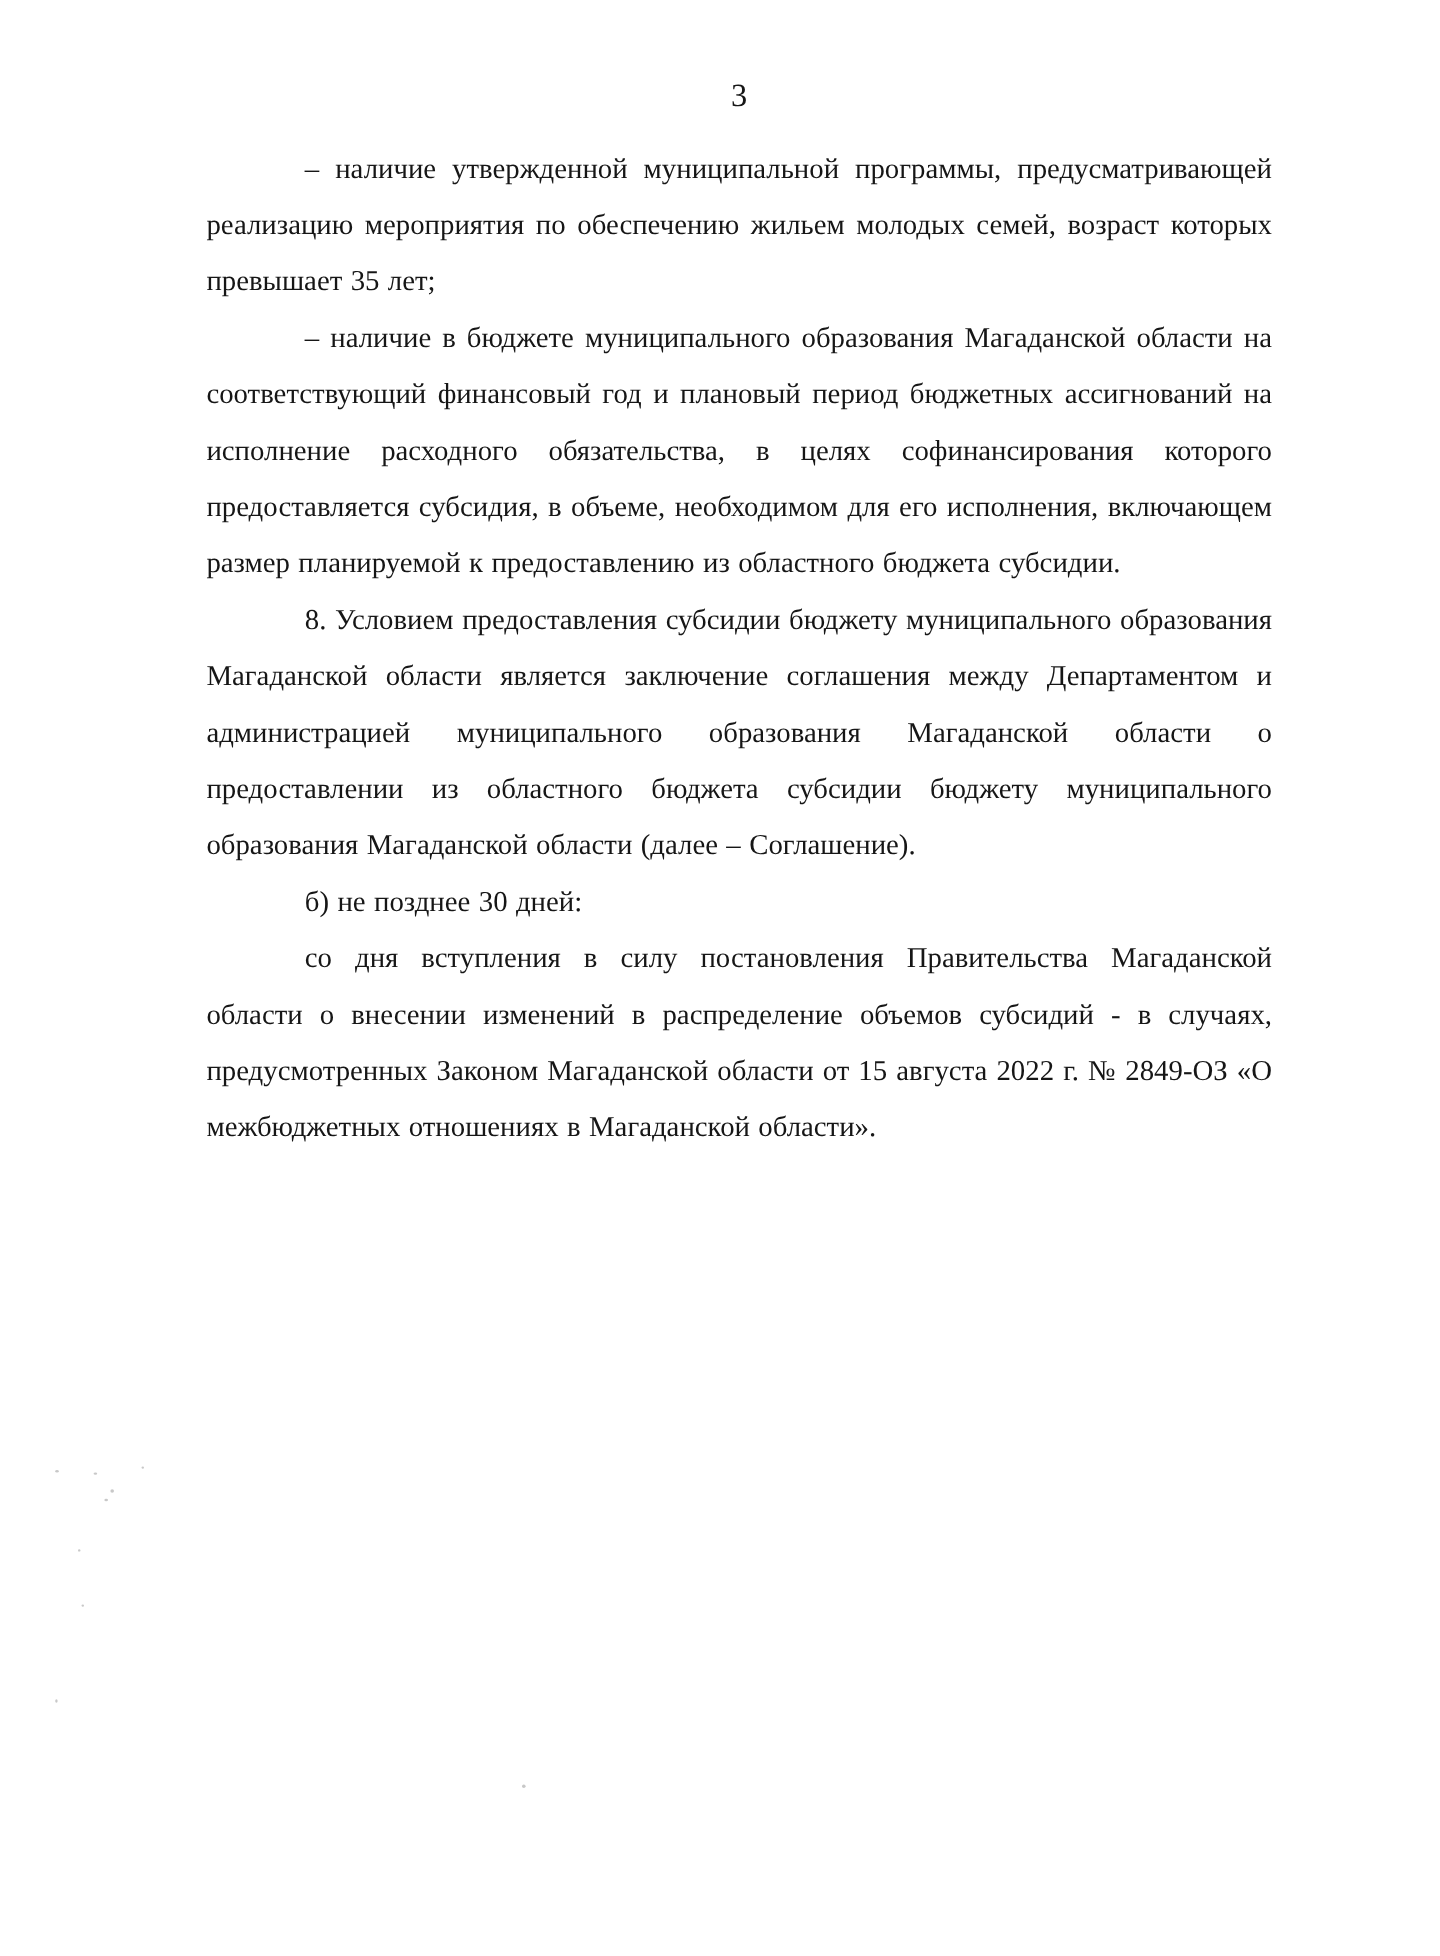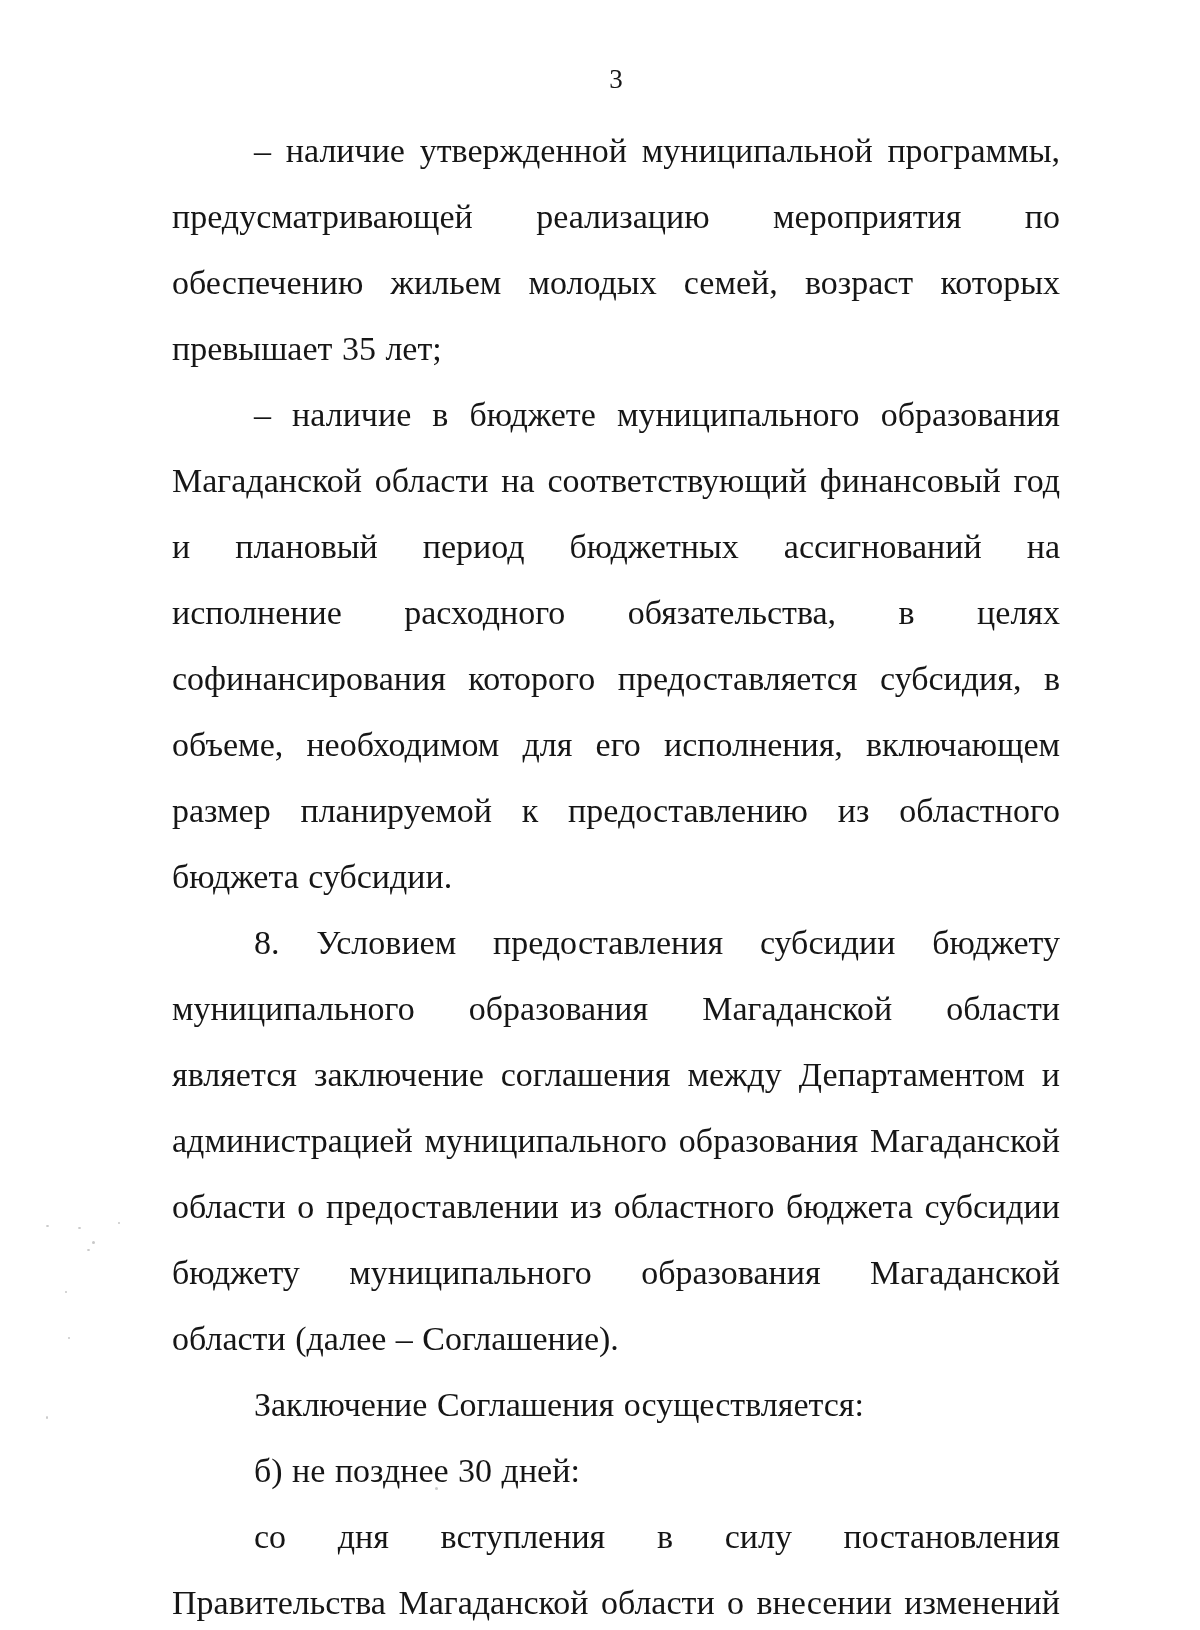--- a/index.html
+++ b/index.html
@@ -27,22 +27,22 @@
     width: 888px;
   }
   .page-number {
     font-size: 27px;
     line-height: 47px;
     text-align: center;
     margin: 0 0 15px 0;
   }
   p.para {
     margin: 0;
-    font-size: 34px;
-    line-height: 66px;
+    font-size: 24px;
+    line-height: 47px;
     text-align: justify;
     text-indent: 82px;
     word-spacing: 1px;
     hyphens: none;
   }
   
   .speck {
     position: absolute;
     background: #9a9a9a;
     opacity: 0.55;
@@ -65,21 +65,20 @@
 
   <div class="text-block">
     <div class="page-number">3</div>
 
     <p class="para">– наличие утвержденной муниципальной программы, предусматривающей реализацию мероприятия по обеспечению жильем молодых семей, возраст которых превышает 35 лет;</p>
 
     <p class="para">– наличие в бюджете муниципального образования Магаданской области на соответствующий финансовый год и плановый период бюджетных ассигнований на исполнение расходного обязательства, в целях софинансирования которого предоставляется субсидия, в объеме, необходимом для его исполнения, включающем размер планируемой к предоставлению из областного бюджета субсидии.</p>
 
     <p class="para">8. Условием предоставления субсидии бюджету муниципального образования Магаданской области является заключение соглашения между Департаментом и администрацией муниципального образования Магаданской области о предоставлении из областного бюджета субсидии бюджету муниципального образования Магаданской области (далее – Соглашение).</p>
 
-    <p class="para">Заключение Соглашения осуществляется:</p>
 
 
     <p class="para">б) не позднее 30 дней:</p>
 
 
     <p class="para">со дня вступления в силу постановления Правительства Магаданской области о внесении изменений в распределение объемов субсидий - в случаях, предусмотренных Законом Магаданской области от 15 августа 2022 г. № 2849-ОЗ «О межбюджетных отношениях в Магаданской области».</p>
   </div>
 
   <div class="speck s1"></div>
   <div class="speck s2"></div>

